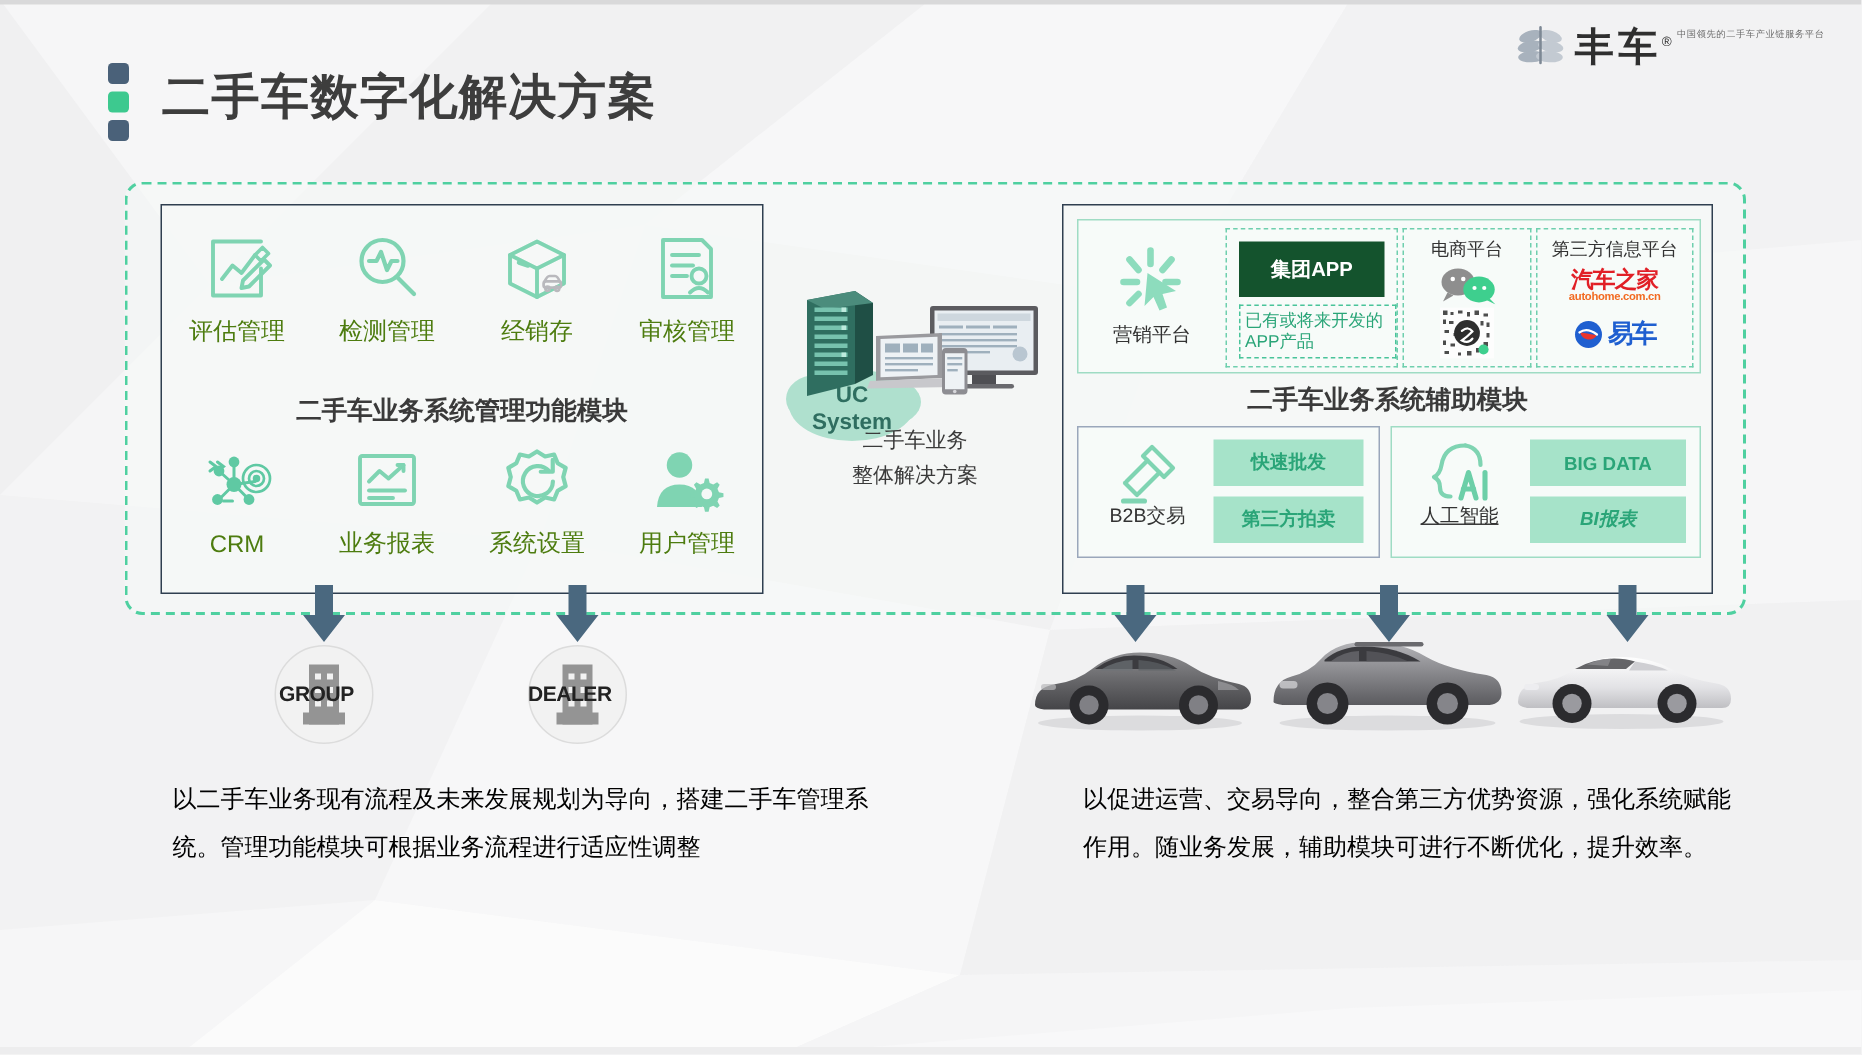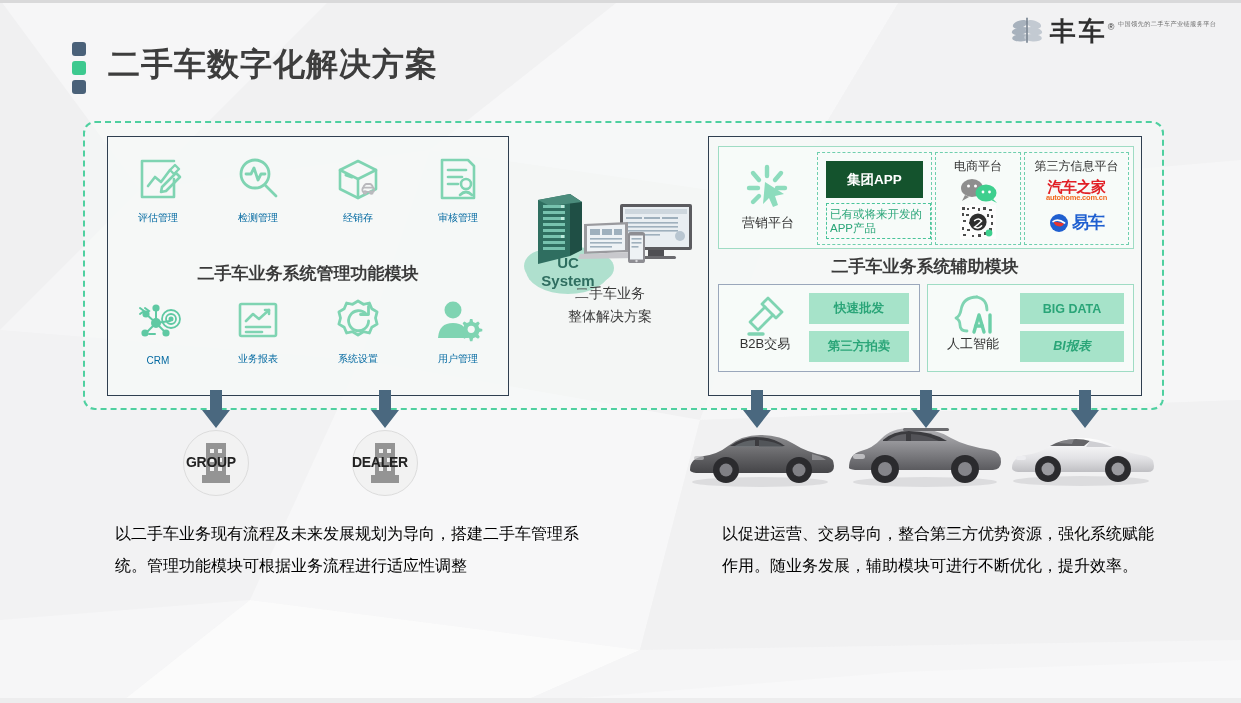--- a/index.html
+++ b/index.html
@@ -38,21 +38,21 @@
   }
   .panel{
     position:absolute;border:1.6px solid #2f3f50;background:rgba(246,248,247,.75);
   }
   .panel-left{left:22px;top:13px;width:400px;height:258px;}
   .panel-right{left:623px;top:13px;width:432px;height:258px;}
 
   .icon-row{display:flex;justify-content:space-around;align-items:flex-end;}
   .ico-item{display:flex;flex-direction:column;align-items:center;width:86px;}
   .ico-item svg{display:block;}
-  .ico-label{margin-top:6px;font-size:10px;color:#0369a1;white-space:nowrap;}
+  .ico-label{margin-top:6px;font-size:16px;color:#4d7c0f;white-space:nowrap;}
   .panel-title{
     text-align:center;font-size:17px;font-weight:bold;color:#3a3a3a;white-space:nowrap;
   }
 
   
   .rbox{position:absolute;border:1.3px solid #9fdcc4;background:rgba(248,252,250,.7);}
   .rbox-dash{position:absolute;border:1.3px dashed #6fcfae;}
   .chip{
     display:flex;align-items:center;justify-content:center;
     font-size:12.5px;font-weight:bold;color:#2aa578;background:#a6e3c9;
@@ -392,21 +392,21 @@
             <line x1="8" y1="43" x2="22" y2="43" stroke-width="3.4"></line>
           </g>
         </svg>
         <div class="cap-label" style="margin-top:-4px;">B2B交易</div>
       </div>
       <div class="chip" style="position:absolute;left:90px;top:8px;width:100px;height:31px;">快速批发</div>
       <div class="chip" style="position:absolute;left:90px;top:46px;width:100px;height:31px;">第三方拍卖</div>
     </div>
 
     <div class="rbox" style="left:218px;top:147px;width:205px;height:86px;">
-      <div style="position:absolute;left:6px;top:6px;width:78px;display:flex;flex-direction:column;align-items:center;">
+      <div style="position:absolute;left:6px;top:6px;width:78px;display:flex;flex-direction:column;align-items:center;text-decoration:underline;">
         <svg width="48" height="48" viewBox="0 0 48 48">
           <g fill="none" stroke="#7fd4b2" stroke-width="2.8" stroke-linecap="round" stroke-linejoin="round">
             <path d="M28 6 q-14 0 -16 13 q-1 6 -5 8 q4 2 4 7 q0 6 7 6"></path>
             <path d="M28 6 q10 2 10 13"></path>
           </g>
           <g fill="none" stroke="#6ccfa8" stroke-width="3.4" stroke-linecap="round" stroke-linejoin="round">
             <path d="M25 41 L30 24 L35 41"></path>
             <line x1="26.6" y1="35" x2="33.4" y2="35"></line>
             <line x1="41" y1="24" x2="41" y2="41"></line>
           </g>

